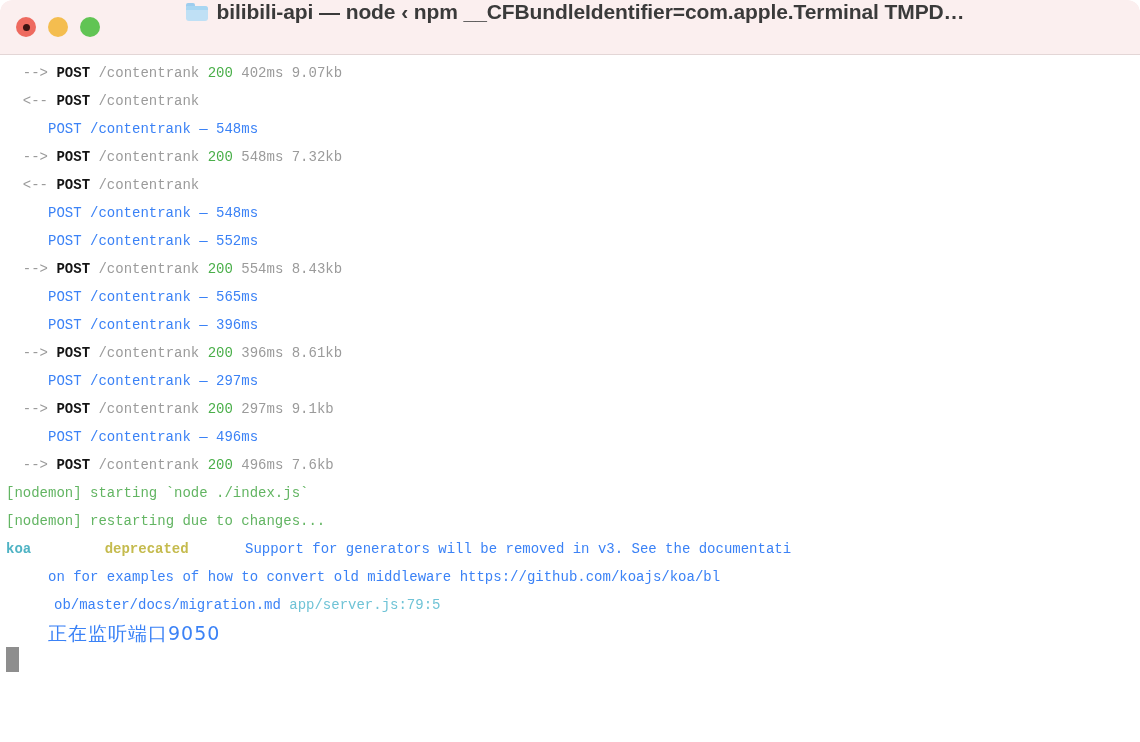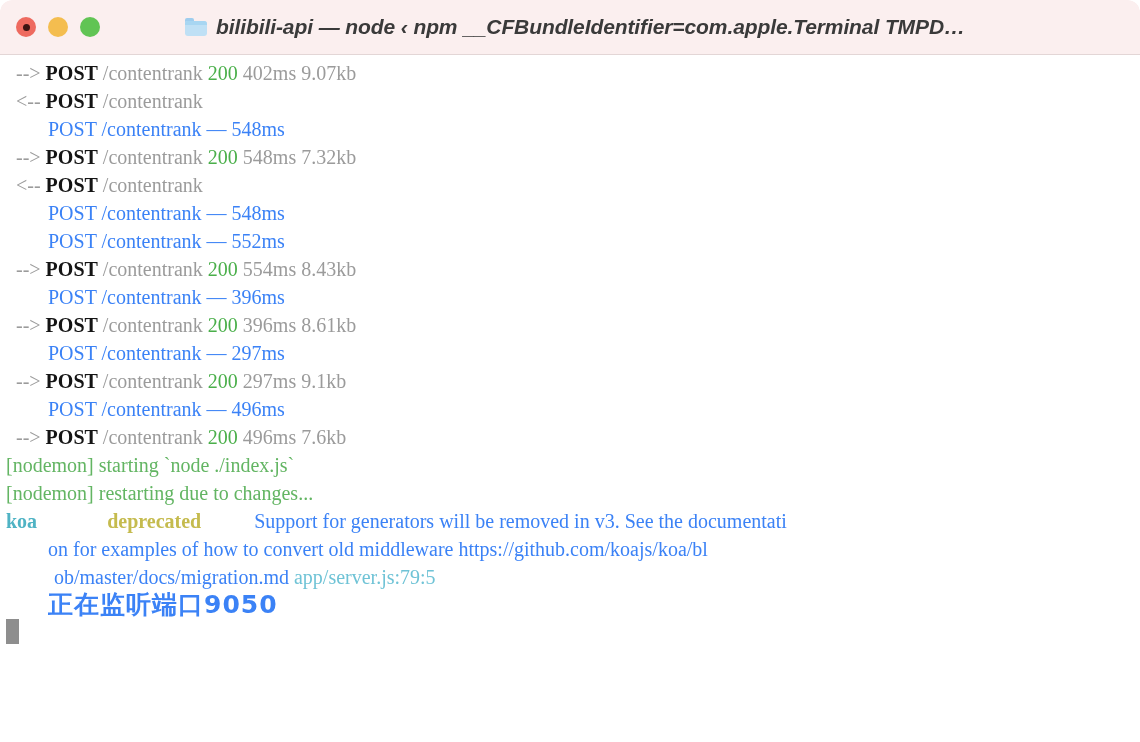--- a/index.html
+++ b/index.html
@@ -60,25 +60,24 @@
     margin: -3.5px 0 0 -3.5px;
     border-radius: 50%;
     background: #3c1412;
   }
 
   .title-wrap {
     position: absolute;
     left: 0; right: 0;
     top: 0; bottom: 0;
     display: flex;
-    align-items: center;
+    align-items: flex-start;
     justify-content: center;
     pointer-events: none;
     padding-left: 10px;
-    font-style: italic;
   }
   .title-inner {
     display: flex;
     align-items: center;
     gap: 9px;
     max-width: 960px;
   }
   .folder-icon {
     width: 22px;
     height: 18px;
@@ -118,44 +117,43 @@
 
   
   .term {
     background: #ffffff;
     padding: 4px 0 0 0;
     height: 687px;
     box-sizing: border-box;
     overflow: hidden;
   }
   .line {
-    font-family: Liberation Serif, serif;
-    font-size: 20px;
+    font-family: Liberation Mono, monospace;
+    font-size: 14px;
     line-height: 28px;
     height: 28px;
     white-space: pre;
     color: #1a1a1a;
     padding-left: 6px;
     letter-spacing: 0px;
   }
 
   .c-dim    { color: #9b9b9b; }
   .c-bold   { color: #141414; font-weight: bold; }
   .c-green  { color: #4aaf4a; }
   .c-black  { color: #3b82f6; padding-left: 48px; }
   .c-nodemon{ color: #63b563; }
   .c-koa    { color: #4fb3c4; font-weight: bold; margin-top: 9px; }
   .c-dep    { color: #c5bb4e; font-weight: bold; margin-left: 17px; }
   .c-cyan   { color: #6fc3d6; }
 
   .cjk {
     font-family: "DejaVu Sans", sans-serif;
-    font-size: 25px;
+    font-size: 19px;
     letter-spacing: 1px;
-    font-weight: bold;
   }
 
   .cursor-line {
     height: 30px;
     padding-left: 6px;
   }
   .cursor {
     display: inline-block;
     width: 13px;
     height: 25px;
@@ -197,20 +195,21 @@
 
     <div class="line"><span class="c-dim">  &lt;-- </span><span class="c-bold">POST</span><span class="c-dim"> /contentrank</span></div>
 
     <div class="line c-black">POST /contentrank — 548ms</div>
 
 
     <div class="line c-black">POST /contentrank — 552ms</div>
 
     <div class="line"><span class="c-dim">  --&gt; </span><span class="c-bold">POST</span><span class="c-dim"> /contentrank </span><span class="c-green">200</span><span class="c-dim"> 554ms </span><span class="c-dim">8.43kb</span></div>
 
+    <div class="line c-black">POST /contentrank — 565ms</div>
 
 
     <div class="line c-black">POST /contentrank — 396ms</div>
 
     <div class="line"><span class="c-dim">  --&gt; </span><span class="c-bold">POST</span><span class="c-dim"> /contentrank </span><span class="c-green">200</span><span class="c-dim"> 396ms </span><span class="c-dim">8.61kb</span></div>
 
     <div class="line c-black">POST /contentrank — 297ms</div>
 
     <div class="line"><span class="c-dim">  --&gt; </span><span class="c-bold">POST</span><span class="c-dim"> /contentrank </span><span class="c-green">200</span><span class="c-dim"> 297ms </span><span class="c-dim">9.1kb</span></div>
 

